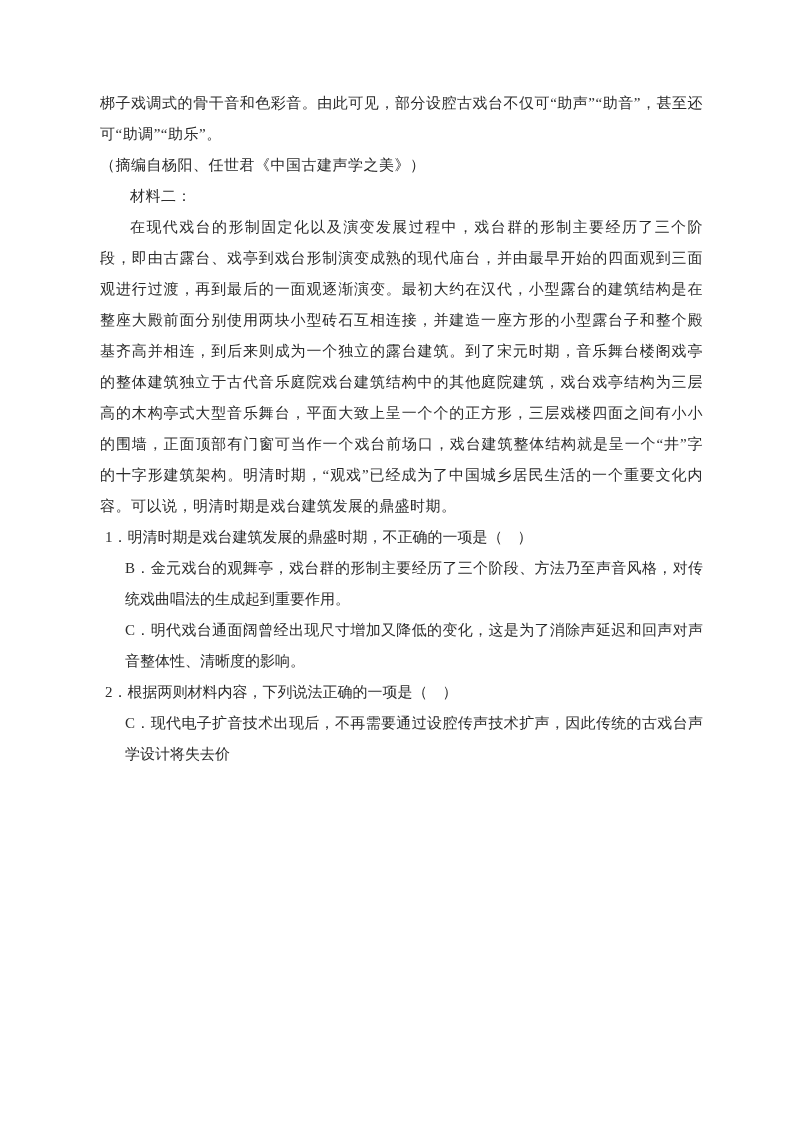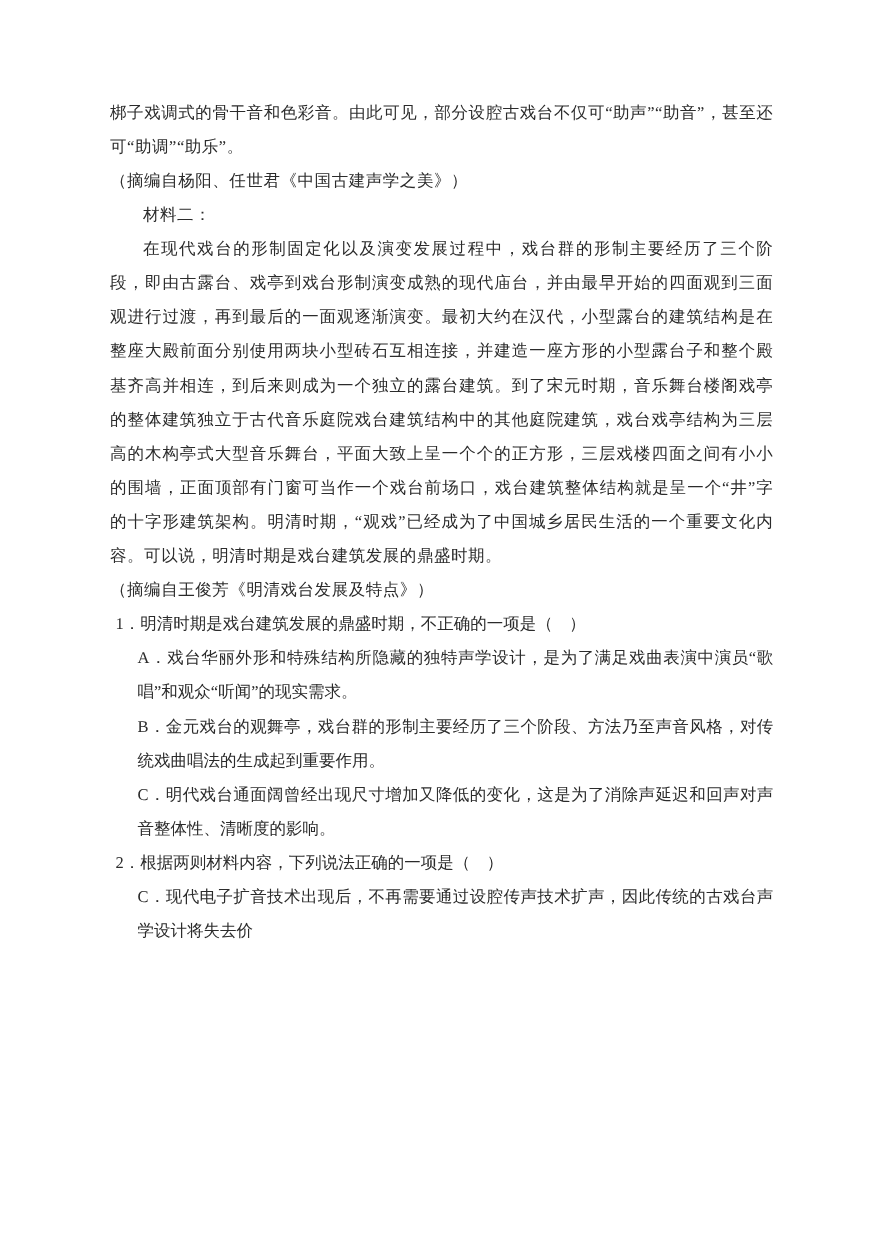--- a/index.html
+++ b/index.html
@@ -59,28 +59,24 @@
 
     <div class="passage cont">梆子戏调式的骨干音和色彩音。由此可见，部分设腔古戏台不仅可“助声”“助音”，甚至还可“助调”“助乐”。</div>
 
     <div class="citation">（摘编自杨阳、任世君《中国古建声学之美》）</div>
 
     <div class="heading">材料二：</div>
 
     <div class="passage indent">在现代戏台的形制固定化以及演变发展过程中，戏台群的形制主要经历了三个阶段，即由古露台、戏亭到戏台形制演变成熟的现代庙台，并由最早开始的四面观到三面观进行过渡，再到最后的一面观逐渐演变。最初大约在汉代，小型露台的建筑结构是在整座大殿前面分别使用两块小型砖石互相连接，并建造一座方形的小型露台子和整个殿基齐高并相连，到后来则成为一个独立的露台建筑。到了宋元时期，音乐舞台楼阁戏亭的整体建筑独立于古代音乐庭院戏台建筑结构中的其他庭院建筑，戏台戏亭结构为三层高的木构亭式大型音乐舞台，平面大致上呈一个个的正方形，三层戏楼四面之间有小小的围墙，正面顶部有门窗可当作一个戏台前场口，戏台建筑整体结构就是呈一个“井”字的十字形建筑架构。明清时期，“观戏”已经成为了中国城乡居民生活的一个重要文化内容。可以说，明清时期是戏台建筑发展的鼎盛时期。</div>
 
 
-    <div class="citation">（摘编自王俊芳《明清戏台发展及特点》）</div>
 
     <div class="question">
       <div class="stem">
         <span>1．</span><span>明清时期是戏台建筑发展的鼎盛时期，不正确的一项是（　）</span>
-      </div>
-      <div class="option">
-        <span>A．</span><span>戏台华丽外形和特殊结构所隐藏的独特声学设计，是为了满足戏曲表演中演员“歌唱”和观众“听闻”的现实需求。</span>
       </div>
       <div class="option">
         <span>B．</span><span>金元戏台的观舞亭，戏台群的形制主要经历了三个阶段、方法乃至声音风格，对传统戏曲唱法的生成起到重要作用。</span>
       </div>
       <div class="option">
         <span>C．</span><span>明代戏台通面阔曾经出现尺寸增加又降低的变化，这是为了消除声延迟和回声对声音整体性、清晰度的影响。</span>
       </div>
     </div>
 
     <div class="question">

